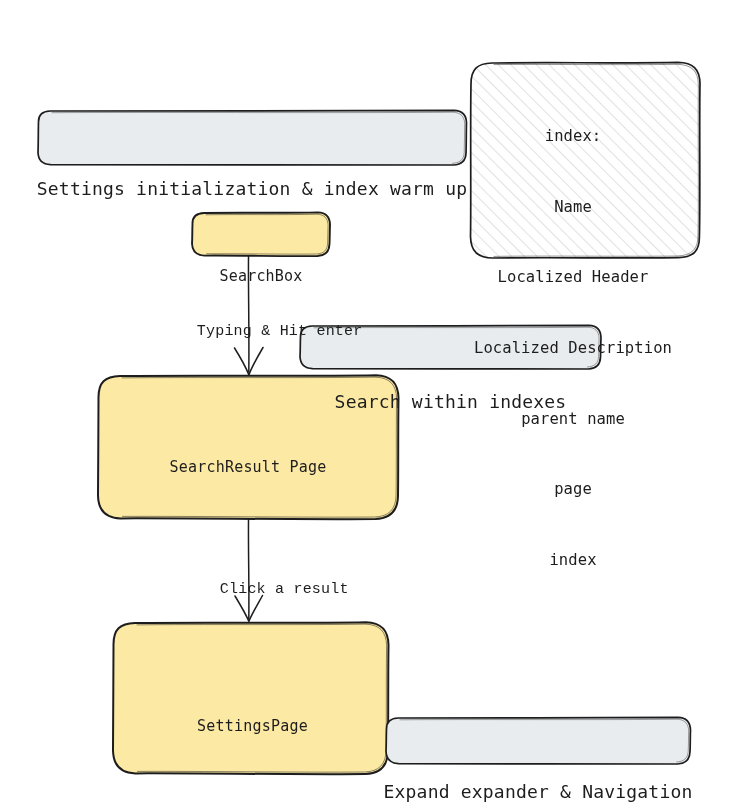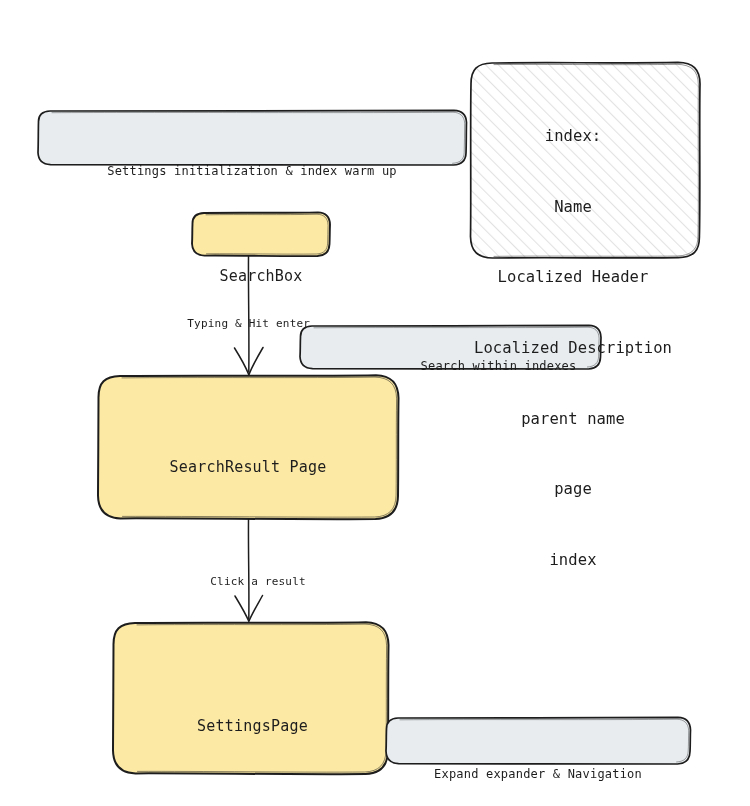--- a/index.html
+++ b/index.html
@@ -28,26 +28,27 @@
     white-space: pre;
     text-align: center;
     pointer-events: none;
     line-height: 1.42;
   }
   .node-label {
     font-size: 15px;
     letter-spacing: 0.2px;
   }
   .annot-label {
-    font-size: 12px;
+    font-size: 18px;
     letter-spacing: 0.2px;
   }
   .edge-label {
-    font-size: 11px;
+    font-size: 15px;
     letter-spacing: 0.2px;
+    font-family: Liberation Mono, monospace;
   }
   .index-label {
     font-size: 15.5px;
     line-height: 1.52;
     letter-spacing: 0.1px;
   }
   .lbl-box-text {
     display: flex;
     align-items: center;
     justify-content: center;
@@ -178,21 +179,21 @@
   </div>
 
   <div class="node-label" style="left:192px; top:212px; width:138px; height:44px;">
     <span class="lbl-box-text">SearchBox</span>
   </div>
 
   <div class="edge-label" style="left:160px; top:300px; width:200px; height:22px; text-align:left;">
     <span>Typing &amp; Hit enter</span>
   </div>
 
-  <div class="annot-label" style="left:300px; top:306px; width:301px; height:52px;padding-left:48px;">
+  <div class="annot-label" style="left:300px; top:325px; width:301px; height:52px;">
     <span class="lbl-box-text">Search within indexes</span>
   </div>
 
   <div class="node-label" style="left:98px; top:375px; width:300px; height:101px;">
     <span class="lbl-box-text">SearchResult Page</span>
   </div>
 
   <div class="edge-label" style="left:183px; top:558px; width:180px; height:22px; text-align:left;">
     <span>Click a result</span>
   </div>

